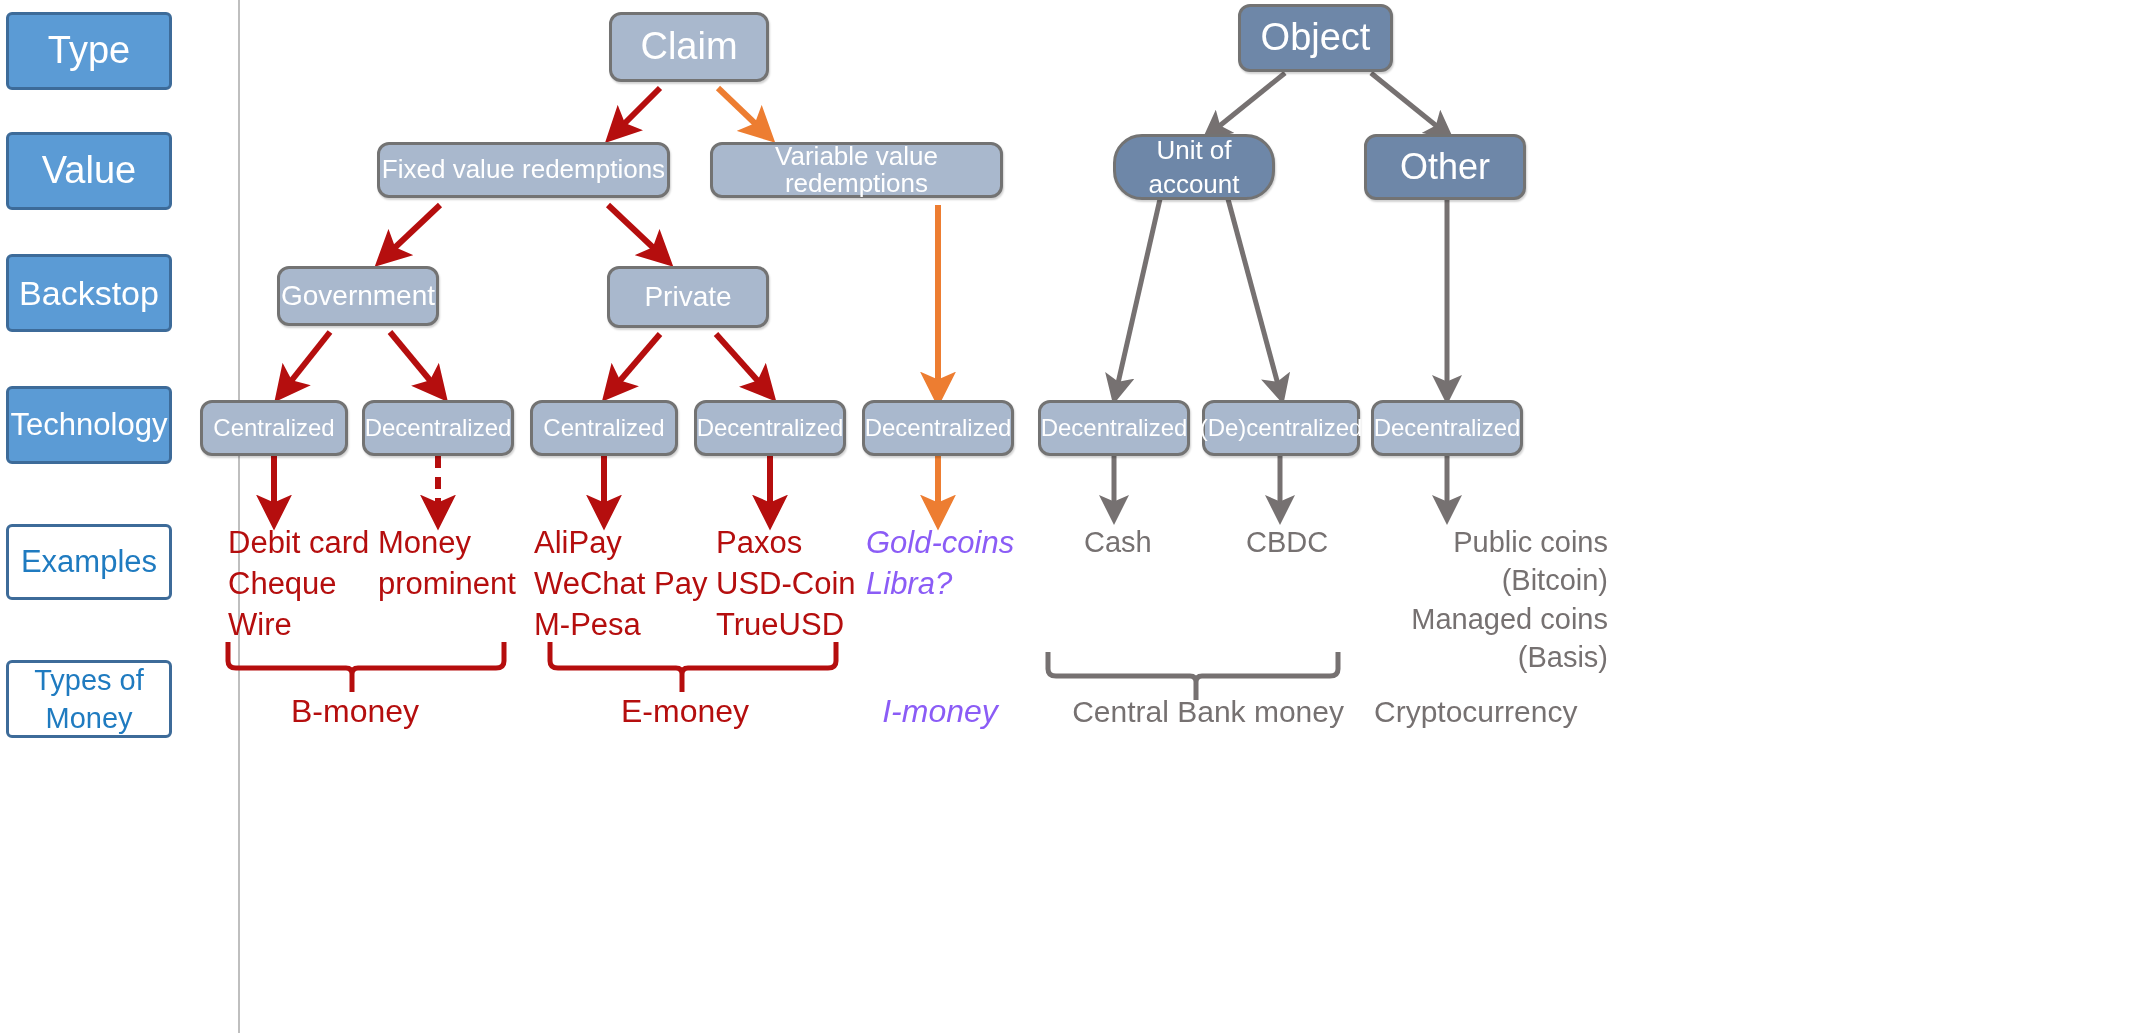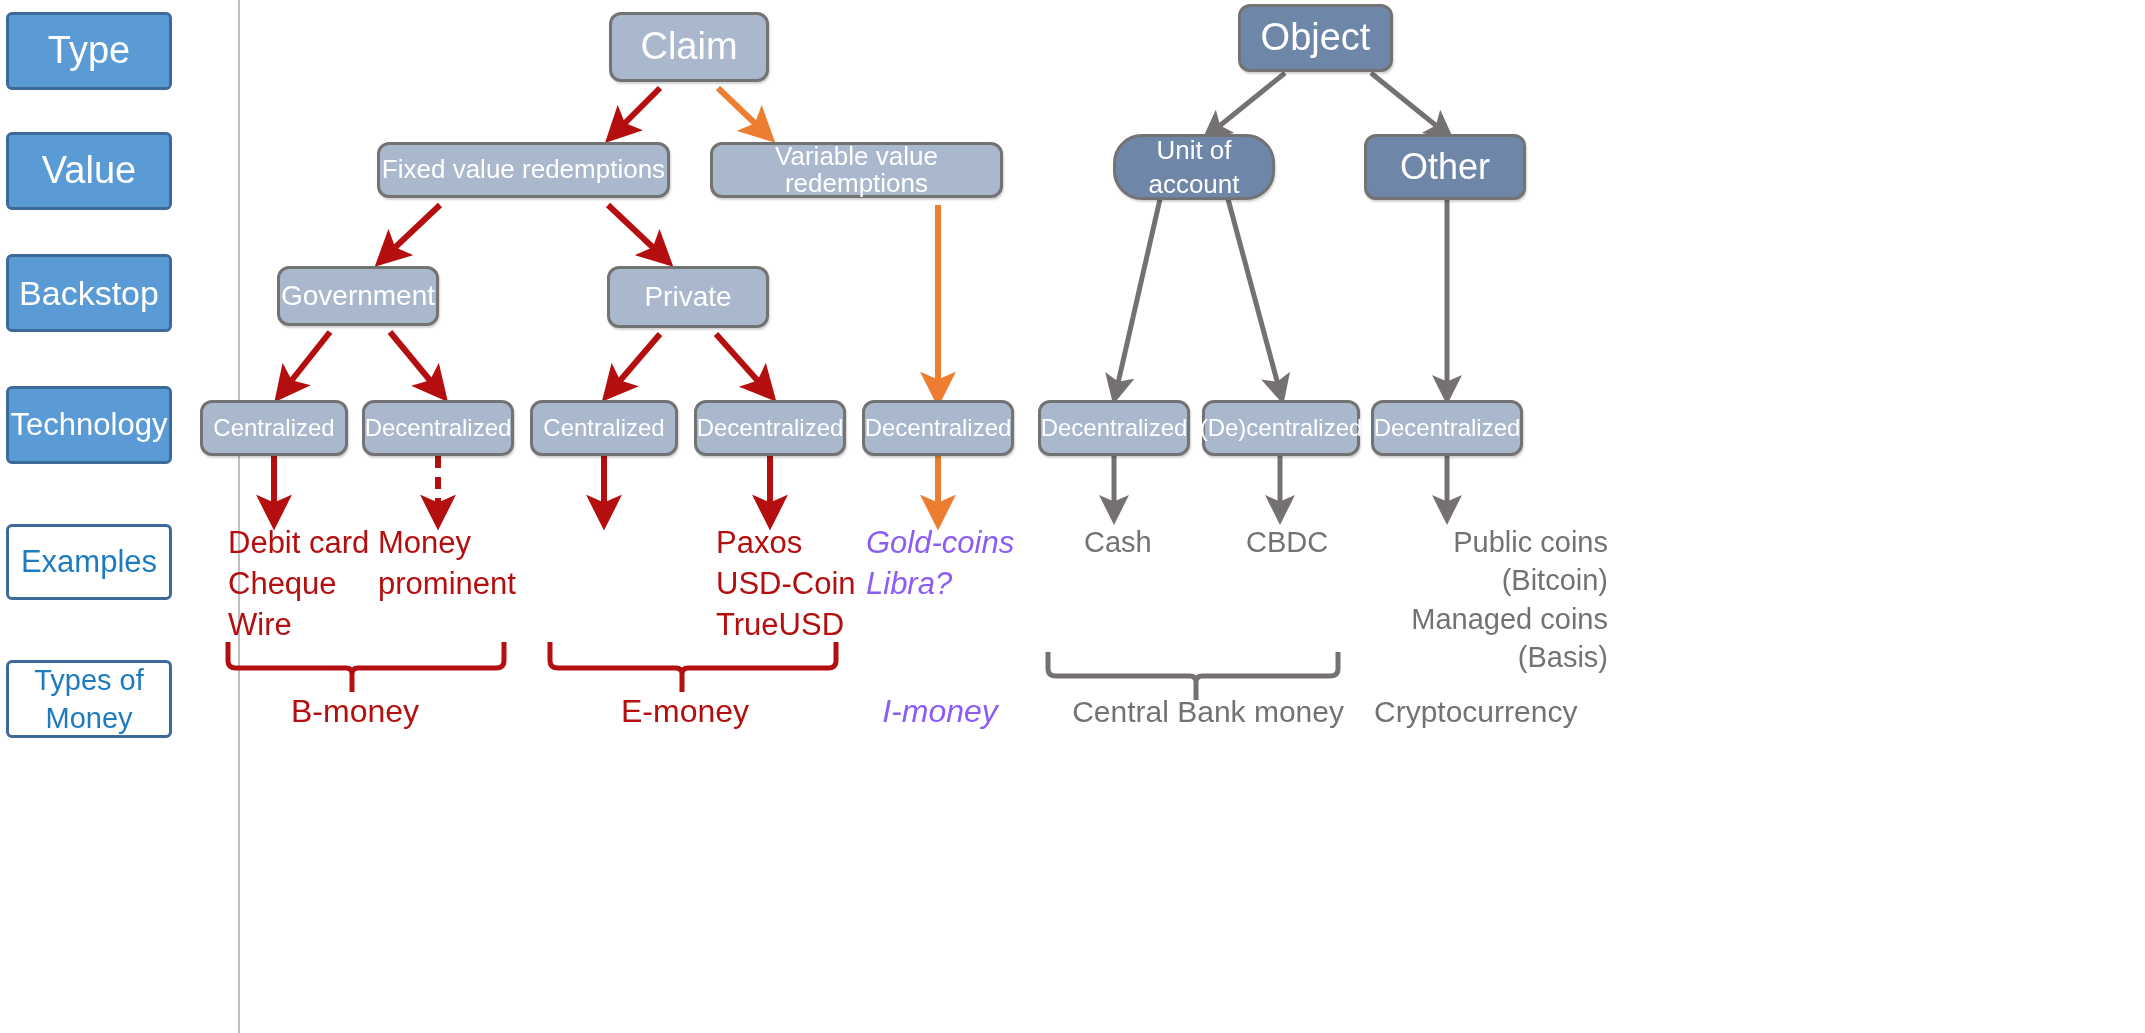--- a/index.html
+++ b/index.html
@@ -175,20 +175,23 @@
   </div>
   <div class="node claimfill" style="left:1371px;top:400px;width:152px;height:56px;font-size:24px;">
     <span>Decentralized</span>
   </div>
 
   <div class="txt red" style="left:228px;top:523px;width:170px;font-size:31px;text-align:left;">Debit card
 Cheque
 Wire</div>
   <div class="txt red" style="left:378px;top:523px;width:180px;font-size:31px;text-align:left;">Money
 prominent</div>
+  <div class="txt red" style="left:534px;top:523px;width:190px;font-size:31px;text-align:left;">AliPay
+WeChat Pay
+M-Pesa</div>
   <div class="txt red" style="left:716px;top:523px;width:190px;font-size:31px;text-align:left;">Paxos
 USD-Coin
 TrueUSD</div>
   <div class="txt orange" style="left:866px;top:523px;width:190px;font-size:31px;text-align:left;">Gold-coins
 Libra?</div>
   <div class="txt gray" style="left:1084px;top:523px;width:140px;font-size:29px;text-align:left;">Cash</div>
   <div class="txt gray" style="left:1246px;top:523px;width:140px;font-size:29px;text-align:left;">CBDC</div>
   <div class="txt gray" style="left:1378px;top:523px;width:230px;font-size:29px;text-align:right;">Public coins
 (Bitcoin)
 Managed coins

